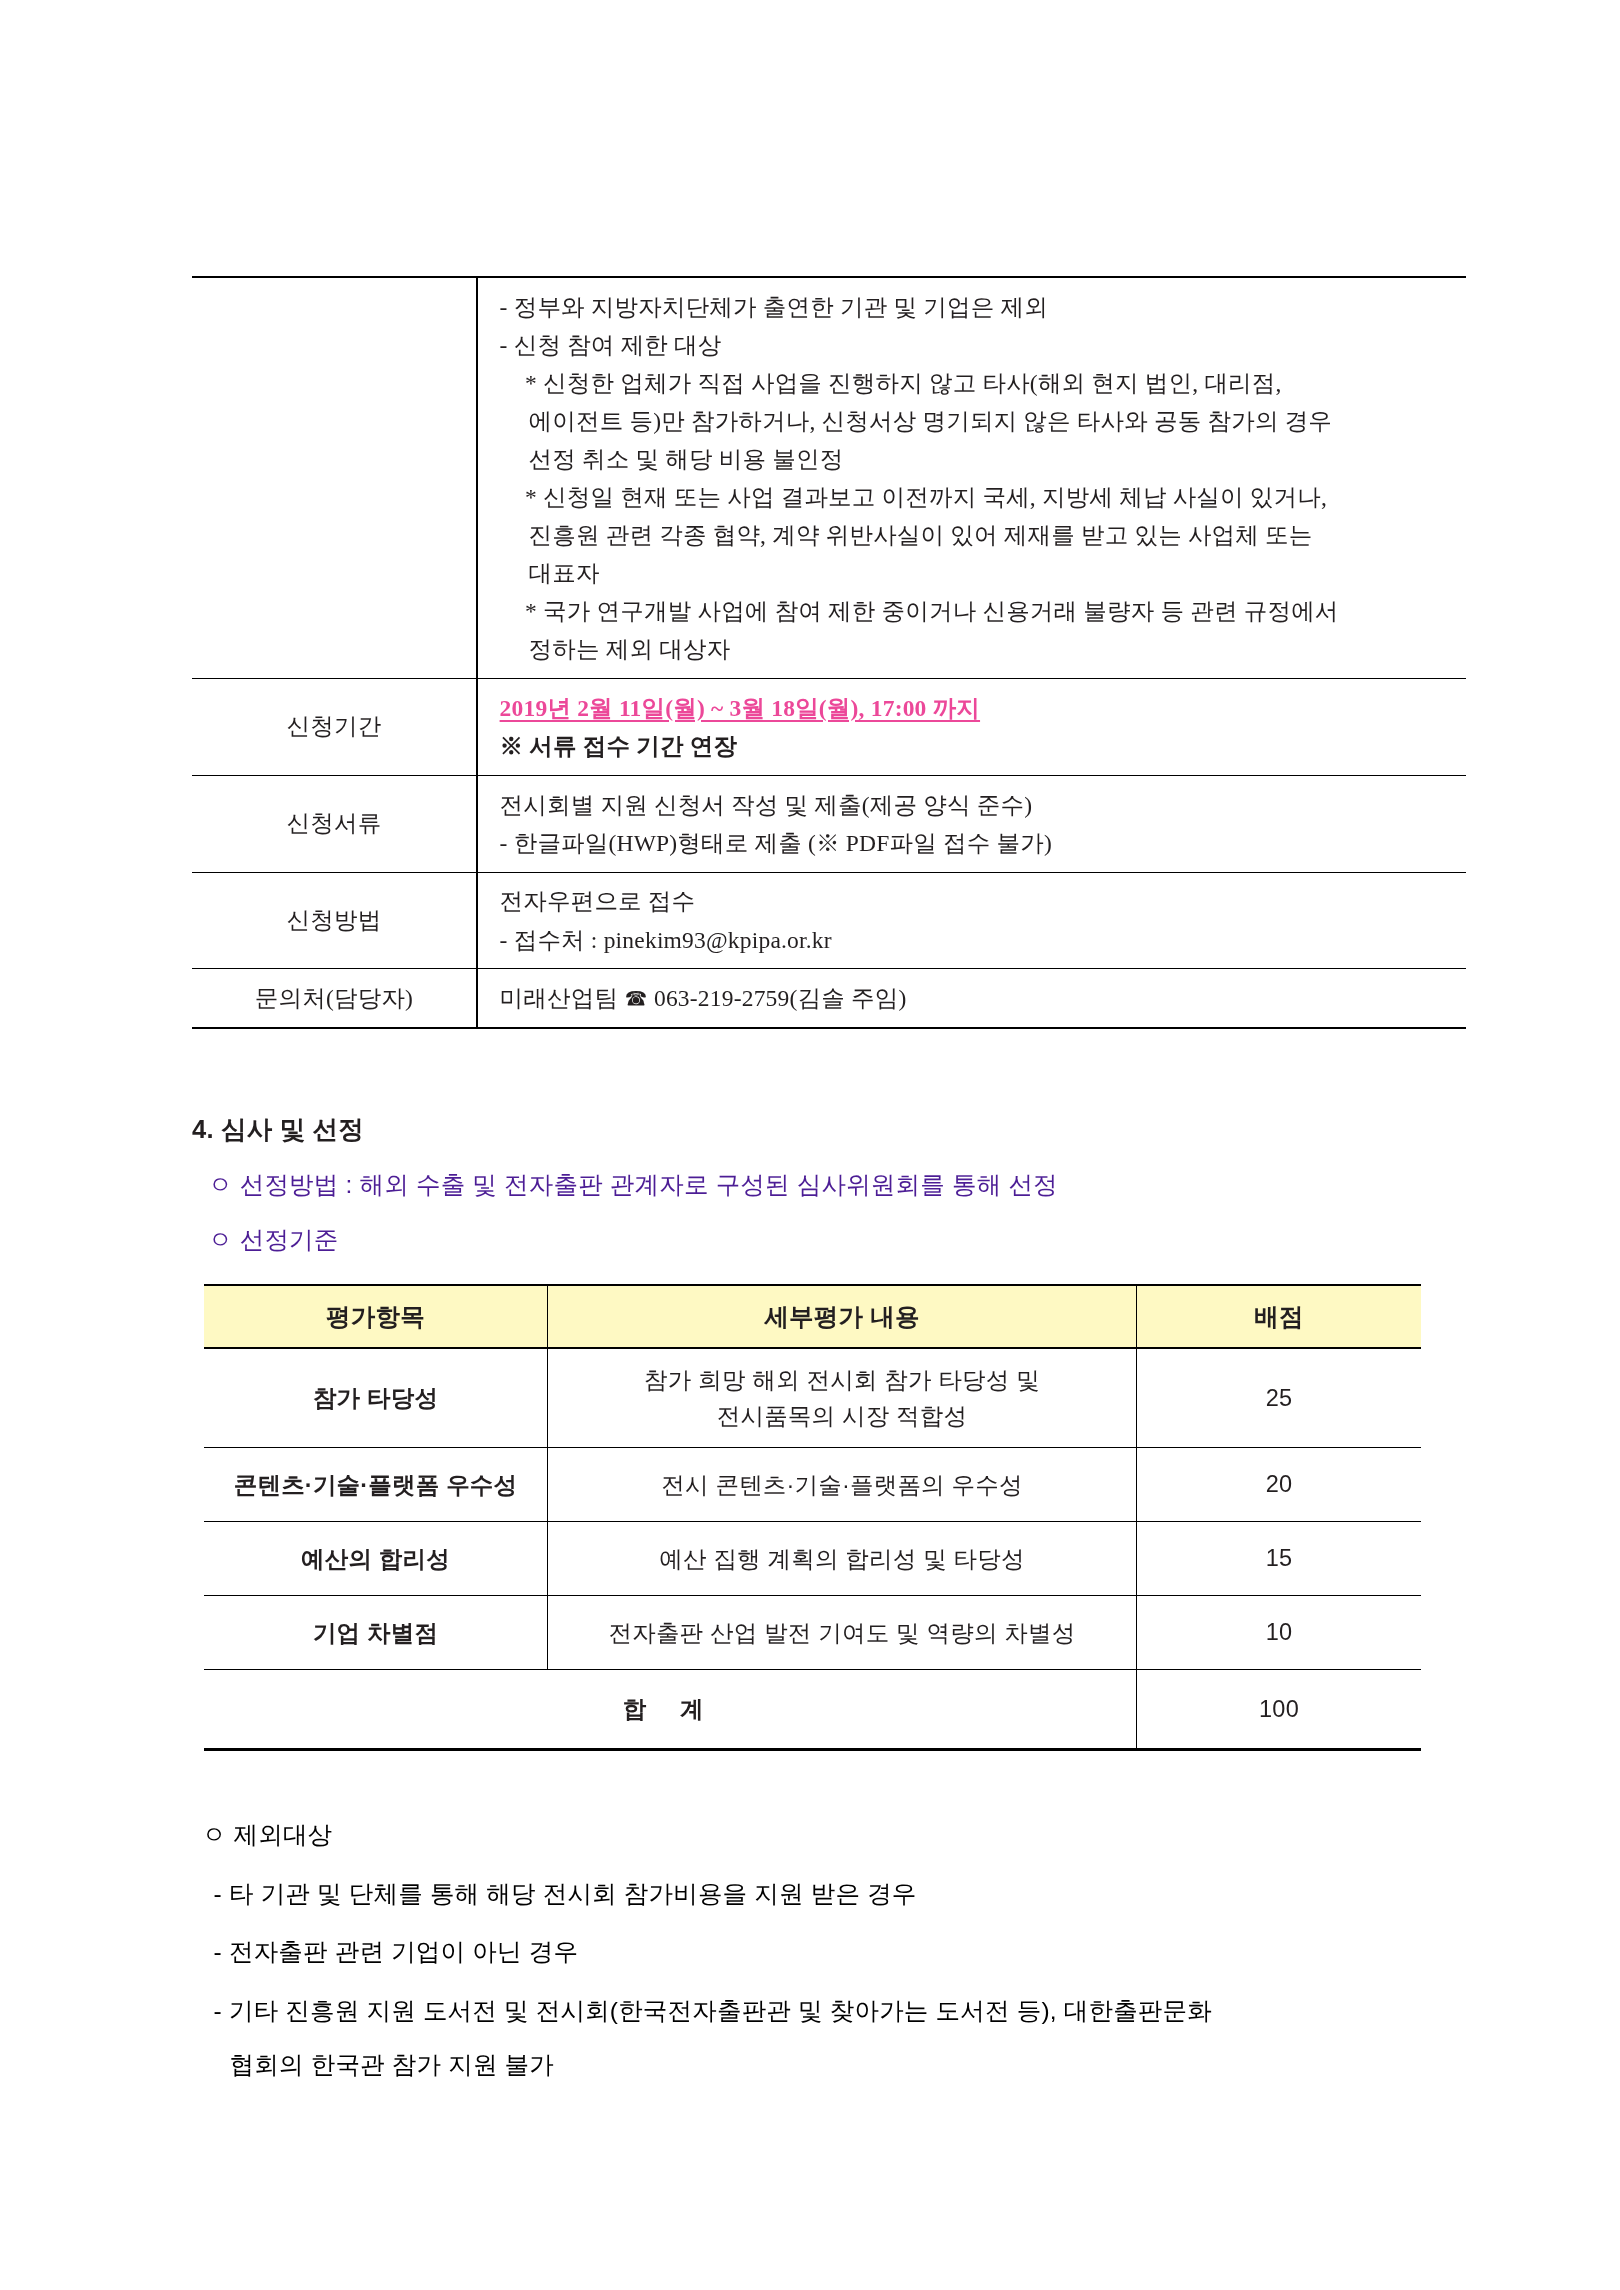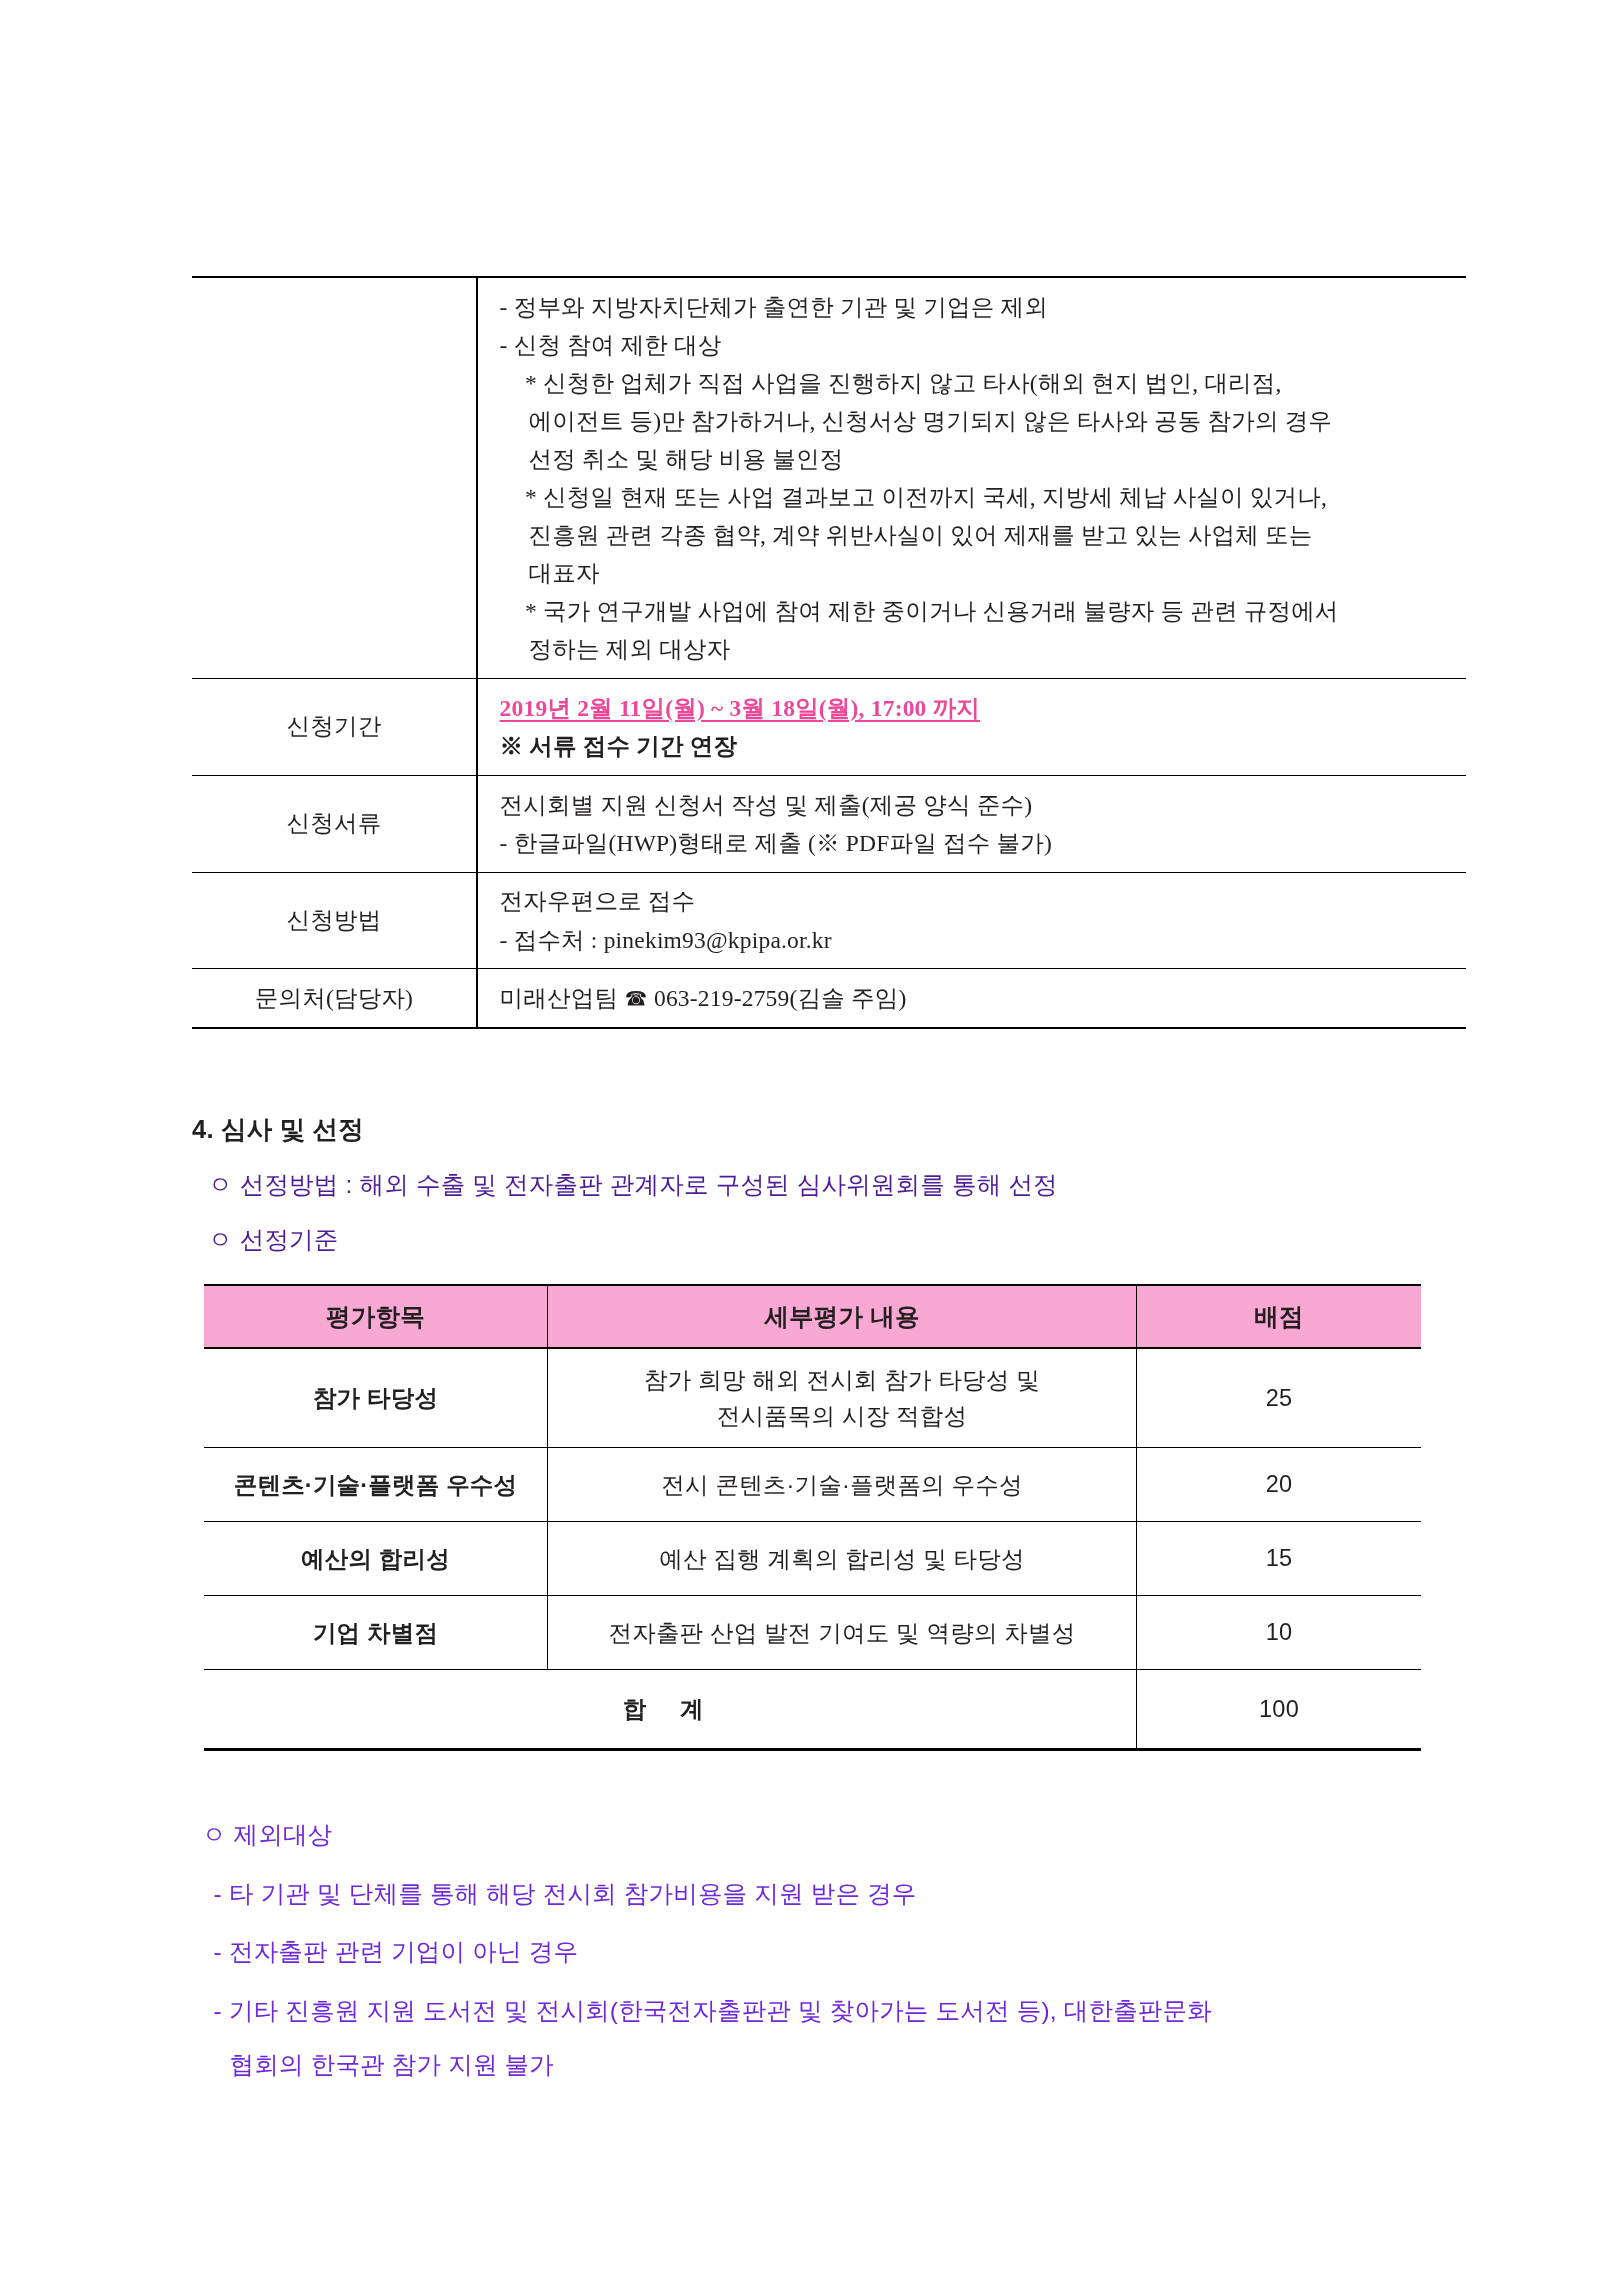--- a/index.html
+++ b/index.html
@@ -112,21 +112,21 @@
     table-layout: fixed;
   }
   table.score th, table.score td {
     border-left: none;
     border-right: none;
     padding: 0;
     text-align: center;
     color: #231f20;
   }
   table.score th {
-    background: #f9a8d4;
+    background: #fef9c3;
     font-size: 24.5px;
     font-weight: bold;
     height: 61px;
     border-top: 2.9px solid #000;
     border-bottom: 2.9px double #000;
   }
   table.score td {
     font-size: 23.5px;
     height: 73px;
   }
@@ -144,21 +144,21 @@
   table.score tr.total td.tot { font-weight: normal; }
   .twoline { line-height: 1.55; }
 
   
   .bottom-list {
     position: absolute;
     left: 192px;
     top: 1818px;
     width: 1294px;
     font-size: 24.5px;
-    color: #6d28d9;
+    color: #000000;
   }
   .bottom-list .b0 {
     margin: 0 0 25.5px 9.8px;
   }
   .bottom-list .b1 {
     margin: 0 0 25.5px 21.6px;
   }
   .bottom-list .b1 .cont {
     display: block;
     margin-left: 16px;

